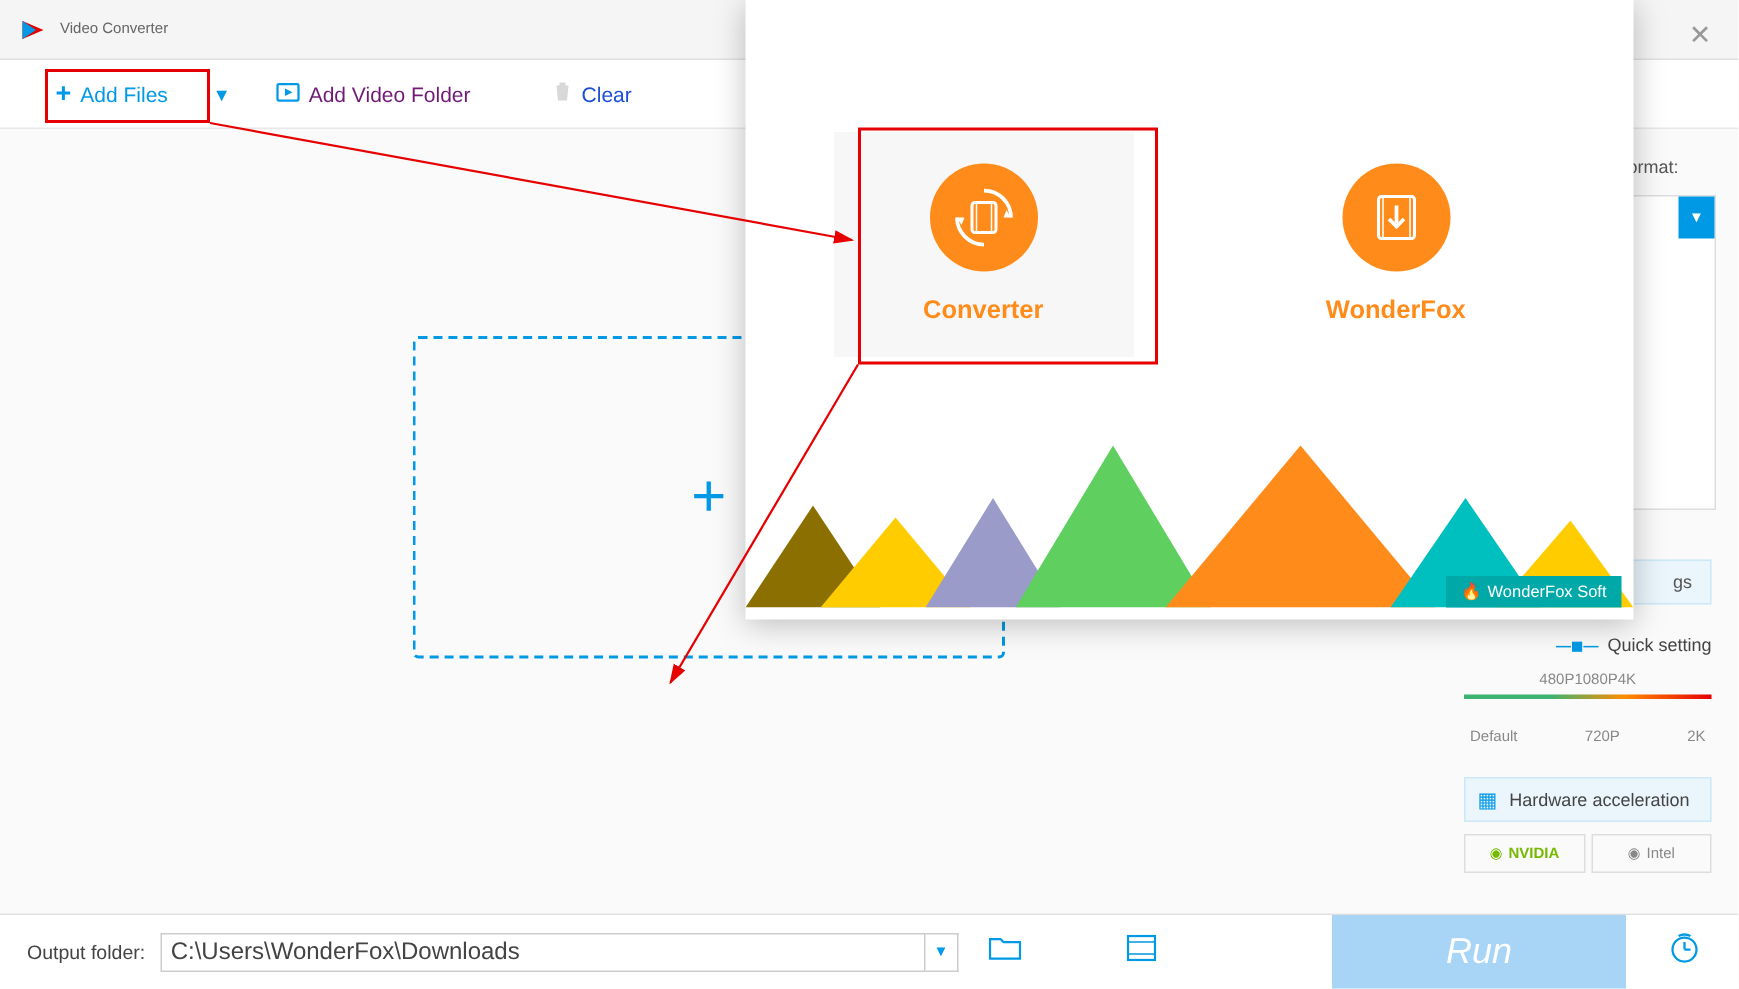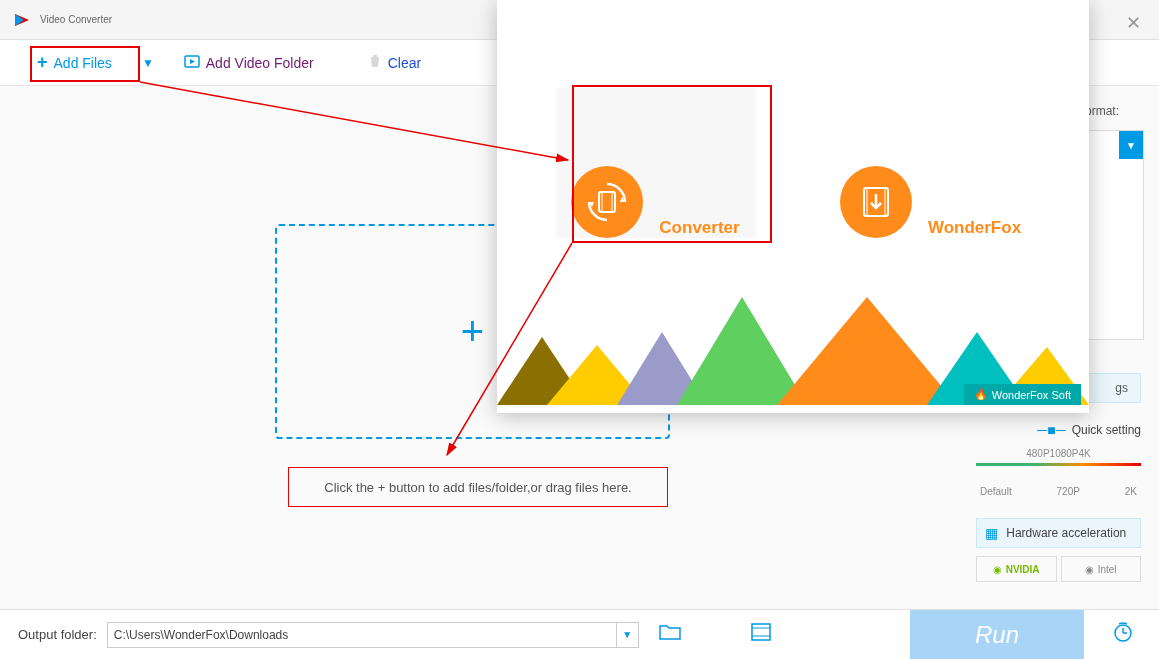--- a/index.html
+++ b/index.html
@@ -32,30 +32,30 @@
     .slider-bot{display:flex;justify-content:space-between;font-size:10px;color:#888;margin-top:20px;padding:0 4px}
     .ha-btn{position:absolute;right:18px;top:432px;width:165px;height:30px;border:1px solid #cde8f7;background:#eaf5fc;display:flex;align-items:center;gap:8px;padding:0 8px;font-size:12px;color:#444}
     .ha-icon{color:#0099e5;font-size:14px}
     .gpu-row{position:absolute;right:18px;top:470px;width:165px;display:flex;gap:4px}
     .gpu-btn{flex:1;border:1px solid #ddd;height:26px;display:flex;align-items:center;justify-content:center;font-size:10px;gap:4px}
     .nvidia{color:#76b900;font-weight:bold}
     .intel{color:#888}
     .settings-btn{position:absolute;right:18px;top:287px;width:165px;height:30px;background:#eaf5fc;border:1px solid #cde8f7;display:flex;align-items:center;justify-content:flex-end;padding:0 12px;font-size:12px;color:#555}
     .bottombar{position:absolute;bottom:0;left:0;right:0;height:50px;background:#fff;border-top:1px solid #e0e0e0;display:flex;align-items:center;padding:0 18px}
     .of-label{font-size:13px;color:#444;margin-right:10px}
-    .of-input{width:510px;height:26px;border:1px solid #ccc;padding:0 6px;font-size:12px;color:#444}
+    .of-input{width:510px;height:26px;border:1px solid #ccc;padding:0 6px;font-size:16px;color:#444}
     .of-dd{width:22px;height:26px;border:1px solid #ccc;border-left:none;display:flex;align-items:center;justify-content:center;color:#0099e5;font-size:10px}
     .of-folder{margin-left:20px;color:#0099e5;font-size:20px;cursor:pointer}
     .of-merge{margin-left:70px;color:#0099e5;font-size:18px;cursor:pointer}
-    .run-btn{position:absolute;right:75px;width:174px;height:50px;background:#a8d5f5;color:#fff;font-size:24px;display:flex;align-items:center;justify-content:center;font-style:italic;font-weight:300}
+    .run-btn{position:absolute;right:75px;width:196px;height:50px;background:#a8d5f5;color:#fff;font-size:24px;display:flex;align-items:center;justify-content:center;font-style:italic;font-weight:300}
     .timer{position:absolute;right:25px;color:#0099e5;font-size:22px}
     
     .overlay{position:absolute;left:497px;top:0;width:592px;height:413px;background:#fff;box-shadow:0 3px 20px rgba(0,0,0,0.25);z-index:50}
     .ov-content{display:flex;justify-content:center;gap:75px;margin-top:88px}
-    .ov-card{width:200px;height:150px;display:flex;align-items:flex-end;justify-content:center;gap:16px;cursor:pointer}
+    .ov-card{width:200px;height:150px;display:flex;flex-direction:column;align-items:center;justify-content:center;gap:16px;cursor:pointer}
     .ov-card.active{background:#f7f7f7}
     .ov-icon{width:72px;height:72px;border-radius:50%;background:#ff8c1a;display:flex;align-items:center;justify-content:center;position:relative}
     .ov-label{color:#ff8c1a;font-size:17px;font-weight:bold}
     .ov-triangles{position:absolute;bottom:8px;left:0;right:0;height:108px}
     .ov-brand{position:absolute;bottom:8px;right:8px;background:#00a8a8;color:#fff;font-size:11px;padding:4px 10px;display:flex;align-items:center;gap:4px}
     
     .red-box{position:absolute;border:2px solid #e60000;z-index:60;pointer-events:none}
     .arrow-line{stroke:#e60000;stroke-width:1.5;fill:none}
     .arrow-svg{position:absolute;top:0;left:0;pointer-events:none;z-index:55}
   </style>
@@ -95,23 +95,20 @@
         </svg>
     </span>
     <span>Clear</span>
   </div>
 </div>
 
 <div class="main">
   <div class="dropzone">
     <span class="big-plus">+</span>
   </div>
-  <div class="drop-text">
-    <span>Click the + button to add files/folder,or drag files here.</span>
-  </div>
 
   <div class="right-panel">
     <span class="rp-label">format:</span>
     <div class="format-box">
       <div class="format-arrow">▼</div>
       <div class="format-inner"></div>
     </div>
     <div class="settings-btn">
       <span>gs</span>
     </div>

